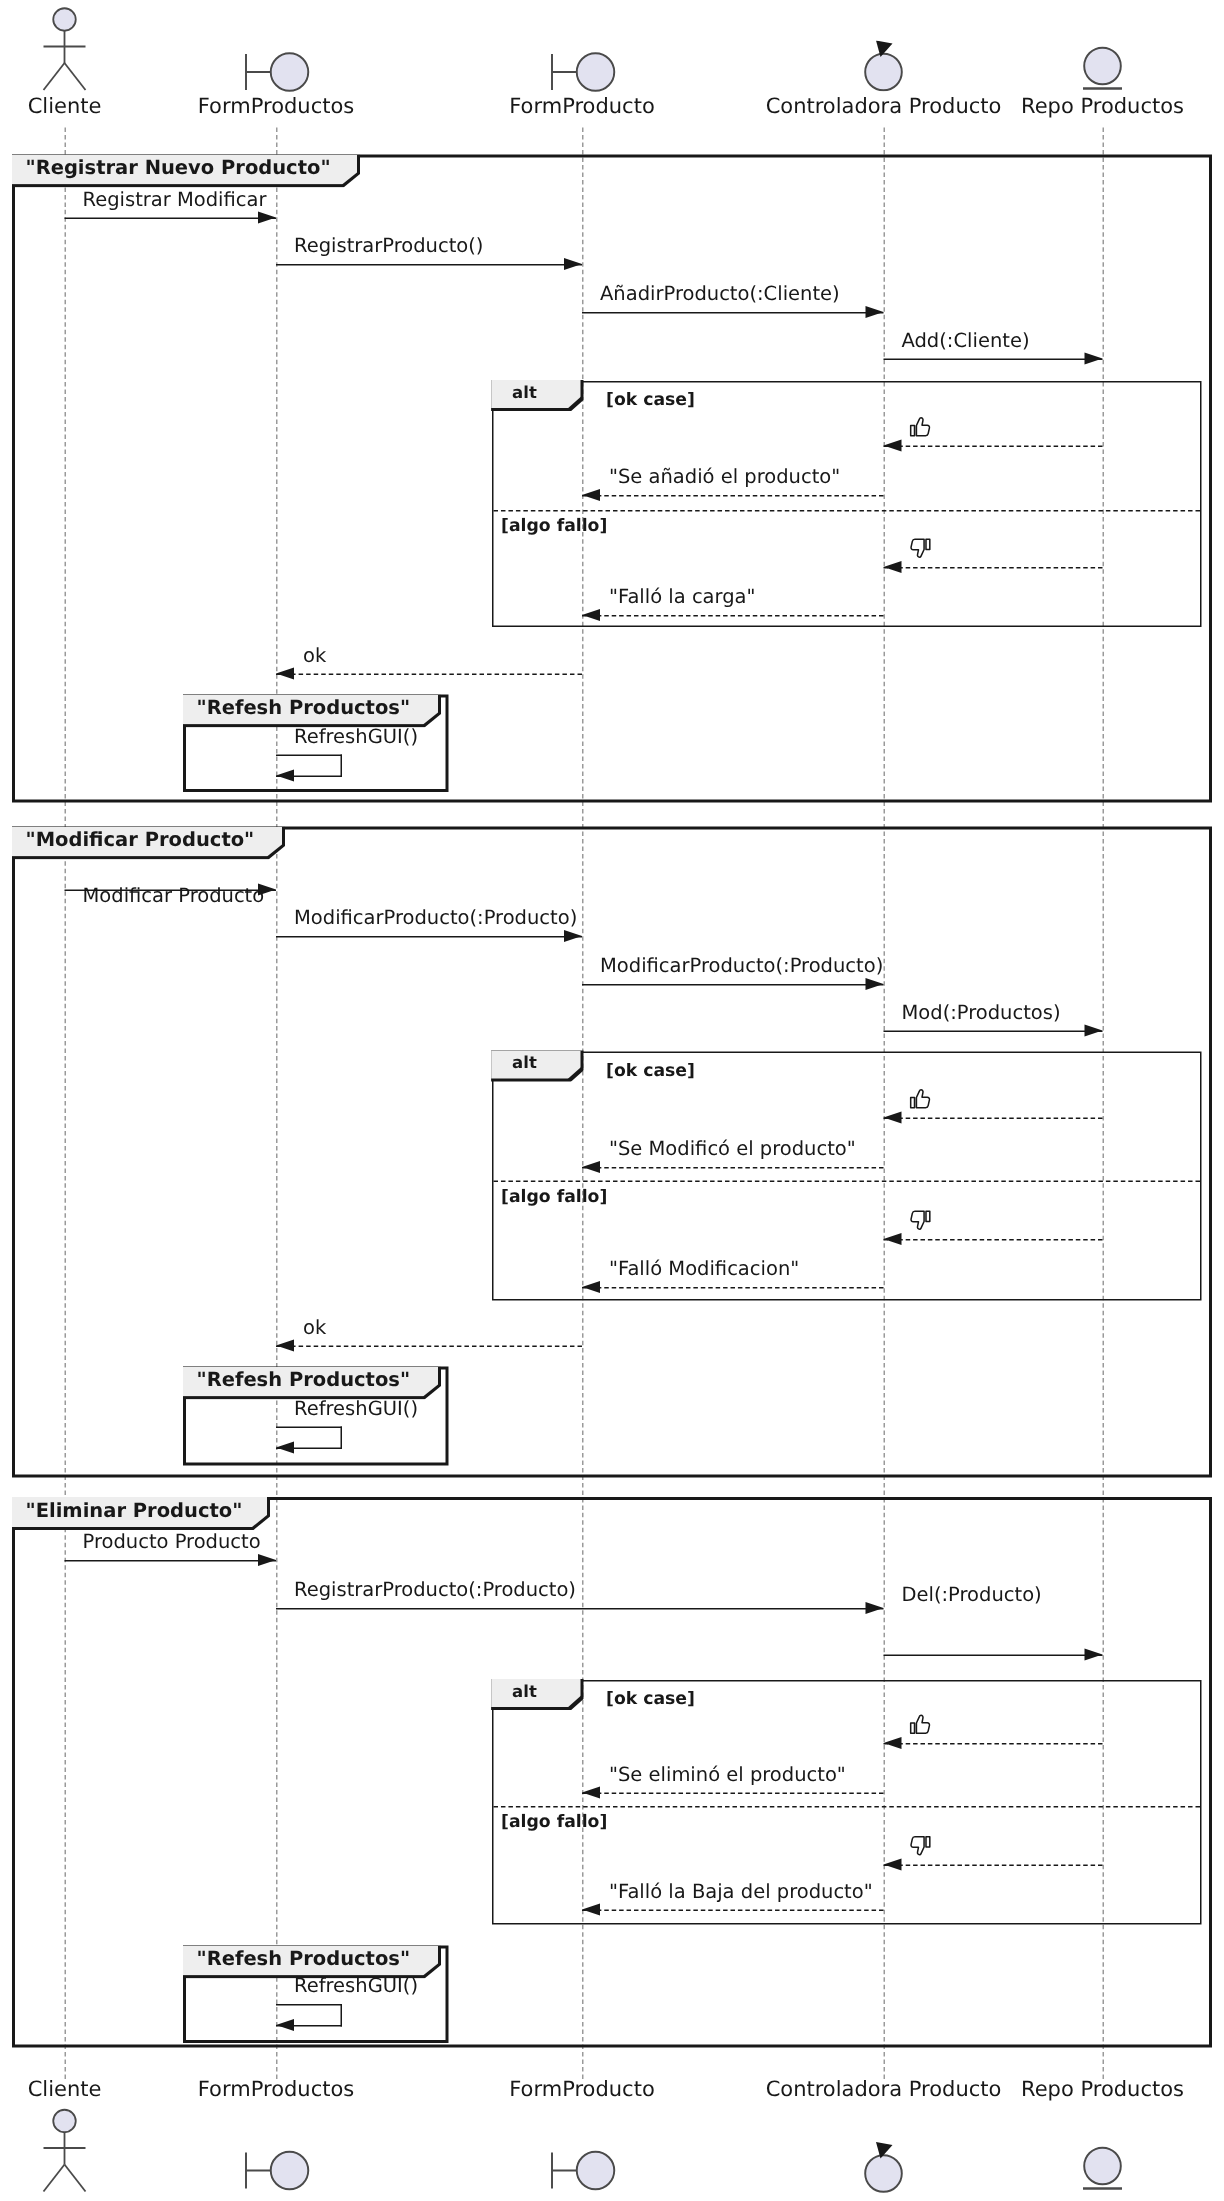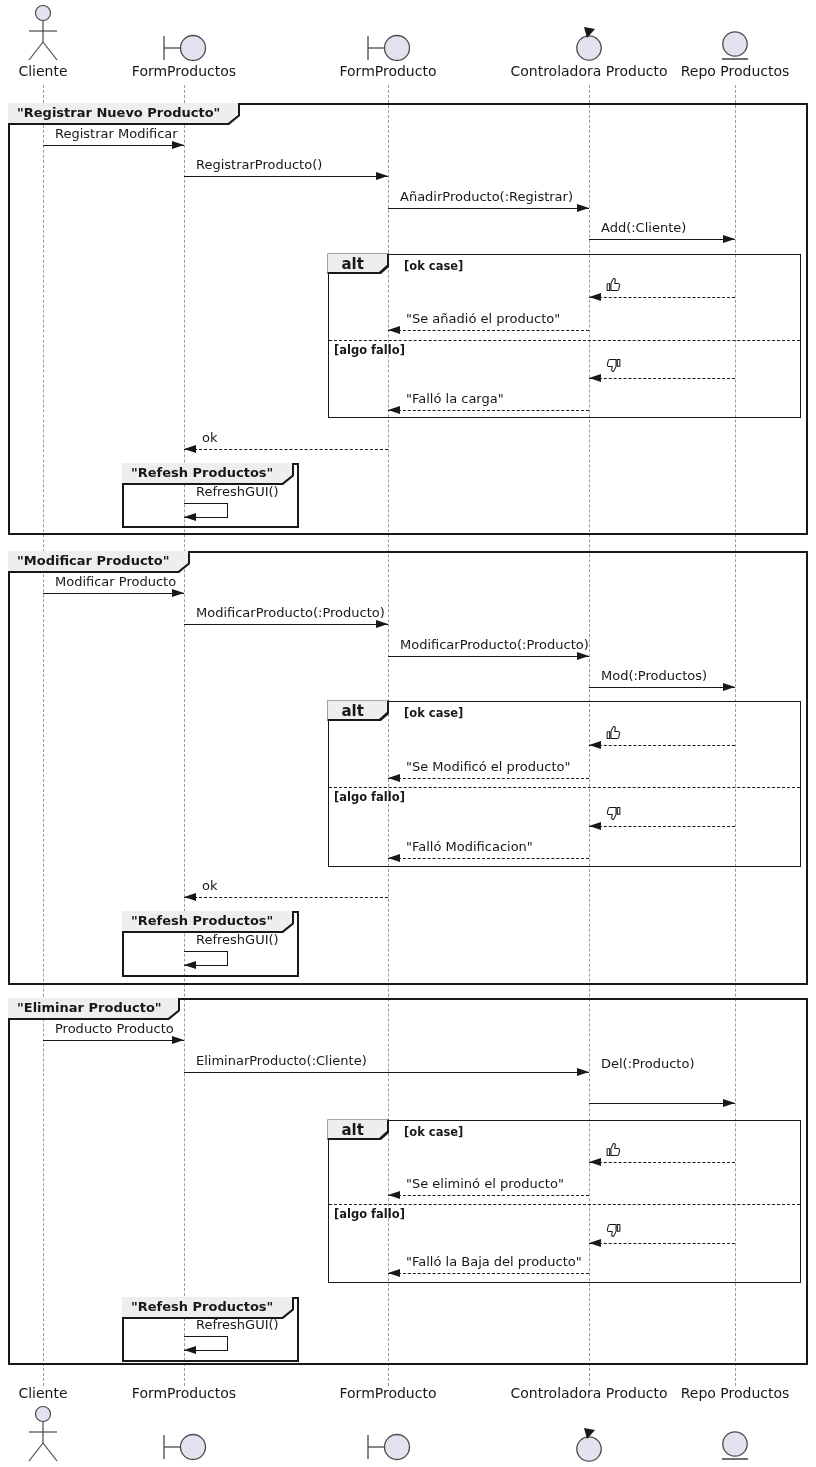--- a/index.html
+++ b/index.html
@@ -12,21 +12,21 @@
   .group-tab{position:absolute;background:#181818;
              clip-path:polygon(0 0,100% 0,100% calc(100% - 9px),calc(100% - 11px) 100%,0 100%);}
   .group-tab-inner{position:absolute;left:0;top:0;right:2px;bottom:2px;background:#eeeeee;
              clip-path:polygon(0 0,100% 0,100% calc(100% - 8px),calc(100% - 10px) 100%,0 100%);}
   .group-title{position:absolute;left:9px;top:2px;font-size:13px;font-weight:bold;white-space:nowrap;}
   .alt-frame{position:absolute;border:1.6px solid #181818;box-sizing:border-box;}
   .alt-tab{position:absolute;left:-1.6px;top:-1.6px;width:62px;height:21px;background:#181818;
              clip-path:polygon(0 0,100% 0,100% calc(100% - 8px),calc(100% - 9px) 100%,0 100%);}
   .alt-tab-inner{position:absolute;left:0;top:0;right:2px;bottom:2px;background:#eeeeee;
              clip-path:polygon(0 0,100% 0,100% calc(100% - 8px),calc(100% - 9px) 100%,0 100%);}
-  .alt-label{position:absolute;left:14px;top:2px;font-size:15px;font-weight:bold;}
+  .alt-label{position:absolute;left:14px;top:2px;font-size:11px;font-weight:bold;}
   .alt-cond{position:absolute;font-size:11.5px;font-weight:bold;white-space:nowrap;}
   .alt-divider{position:absolute;left:0;width:100%;border-top:1.2px dashed #181818;}
   .msg-line-solid{position:absolute;height:0;border-top:1.3px solid #181818;}
   .msg-line-dashed{position:absolute;height:0;border-top:1.1px dashed #181818;}
   .msg-label{position:absolute;font-size:13px;white-space:nowrap;color:#181818;}
   .head-r{position:absolute;width:0;height:0;border-style:solid;
           border-width:4.5px 0 4.5px 12px;border-color:transparent transparent transparent #181818;}
   .head-l{position:absolute;width:0;height:0;border-style:solid;
           border-width:4.5px 12px 4.5px 0;border-color:transparent #181818 transparent transparent;}
   .self-loop{position:absolute;width:44px;height:15px;border:1.3px solid #181818;border-left:none;box-sizing:border-box;}
@@ -168,21 +168,21 @@
         <div class="alt-cond" style="left: 5px; top: 86px;">[algo fallo]</div>
       </div>
       <div class="msg-line-solid" style="left: 43px; top: 145px; width: 141px;"></div>
       <div class="head-r" style="left: 172px; top: 141px;"></div>
       <div class="msg-label" style="left: 55px; top: 126px;">Registrar Modificar</div>
       <div class="msg-line-solid" style="left: 184px; top: 176px; width: 204px;"></div>
       <div class="head-r" style="left: 376px; top: 172px;"></div>
       <div class="msg-label" style="left: 196px; top: 157px;">RegistrarProducto()</div>
       <div class="msg-line-solid" style="left: 388px; top: 208px; width: 201px;"></div>
       <div class="head-r" style="left: 577px; top: 204px;"></div>
-      <div class="msg-label" style="left: 400px; top: 189px;">AñadirProducto(:Registrar)</div>
+      <div class="msg-label" style="left: 400px; top: 189px;">AñadirProducto(:Cliente)</div>
       <div class="msg-line-solid" style="left: 589px; top: 239px; width: 146px;"></div>
       <div class="head-r" style="left: 723px; top: 235px;"></div>
       <div class="msg-label" style="left: 601px; top: 220px;">Add(:Cliente)</div>
       <div class="msg-line-dashed" style="left: 589px; top: 297px; width: 146px;"></div>
       <div class="head-l" style="left: 589px; top: 293px;"></div>
       <div class="icon" style="left: 605px; top: 276px;"><svg width="17" height="17" viewBox="0 0 20 20">
           <path d="M2.5 9h3v8h-3z M7 17h7.2c1 0 1.8-.7 2-1.6l1-4.5c.2-1.1-.6-2.1-1.7-2.1h-4.1l.7-3.6C12.4 4 11.7 3 10.6 3c-.5 0-1 .3-1.2.8L7 9z" fill="#ffffff" stroke="#181818" stroke-width="1.2" stroke-linejoin="round"></path>
         </svg></div>
       <div class="msg-line-dashed" style="left: 388px; top: 330px; width: 201px;"></div>
       <div class="head-l" style="left: 388px; top: 326px;"></div>
@@ -195,21 +195,21 @@
           </g>
         </svg></div>
       <div class="msg-line-dashed" style="left: 388px; top: 410px; width: 201px;"></div>
       <div class="head-l" style="left: 388px; top: 406px;"></div>
       <div class="msg-label" style="left: 406px; top: 391px;">"Falló la carga"</div>
       <div class="msg-line-dashed" style="left: 184px; top: 449px; width: 204px;"></div>
       <div class="head-l" style="left: 184px; top: 445px;"></div>
       <div class="msg-label" style="left: 202px; top: 430px;">ok</div>
       <div class="msg-line-solid" style="left: 43px; top: 593px; width: 141px;"></div>
       <div class="head-r" style="left: 172px; top: 589px;"></div>
-      <div class="msg-label" style="left: 55px; top: 574px;">Modificar Producto</div>
+      <div class="msg-label" style="left: 55px; top: 590px;">Modificar Producto</div>
       <div class="msg-line-solid" style="left: 184px; top: 624px; width: 204px;"></div>
       <div class="head-r" style="left: 376px; top: 620px;"></div>
       <div class="msg-label" style="left: 196px; top: 605px;">ModificarProducto(:Producto)</div>
       <div class="msg-line-solid" style="left: 388px; top: 656px; width: 201px;"></div>
       <div class="head-r" style="left: 577px; top: 652px;"></div>
       <div class="msg-label" style="left: 400px; top: 637px;">ModificarProducto(:Producto)</div>
       <div class="msg-line-solid" style="left: 589px; top: 687px; width: 146px;"></div>
       <div class="head-r" style="left: 723px; top: 683px;"></div>
       <div class="msg-label" style="left: 601px; top: 668px;">Mod(:Productos)</div>
       <div class="msg-line-dashed" style="left: 589px; top: 745px; width: 146px;"></div>
@@ -231,21 +231,21 @@
       <div class="head-l" style="left: 388px; top: 854px;"></div>
       <div class="msg-label" style="left: 406px; top: 839px;">"Falló Modificacion"</div>
       <div class="msg-line-dashed" style="left: 184px; top: 897px; width: 204px;"></div>
       <div class="head-l" style="left: 184px; top: 893px;"></div>
       <div class="msg-label" style="left: 202px; top: 878px;">ok</div>
       <div class="msg-line-solid" style="left: 43px; top: 1040px; width: 141px;"></div>
       <div class="head-r" style="left: 172px; top: 1036px;"></div>
       <div class="msg-label" style="left: 55px; top: 1021px;">Producto Producto</div>
       <div class="msg-line-solid" style="left: 184px; top: 1072px; width: 405px;"></div>
       <div class="head-r" style="left: 577px; top: 1068px;"></div>
-      <div class="msg-label" style="left: 196px; top: 1053px;">EliminarProducto(:Cliente)</div>
+      <div class="msg-label" style="left: 196px; top: 1053px;">RegistrarProducto(:Producto)</div>
       <div class="msg-line-solid" style="left: 589px; top: 1103px; width: 146px;"></div>
       <div class="head-r" style="left: 723px; top: 1099px;"></div>
       <div class="msg-label" style="left: 601px; top: 1056px;">Del(:Producto)</div>
       <div class="msg-line-dashed" style="left: 589px; top: 1162px; width: 146px;"></div>
       <div class="head-l" style="left: 589px; top: 1158px;"></div>
       <div class="icon" style="left: 605px; top: 1141px;"><svg width="17" height="17" viewBox="0 0 20 20">
           <path d="M2.5 9h3v8h-3z M7 17h7.2c1 0 1.8-.7 2-1.6l1-4.5c.2-1.1-.6-2.1-1.7-2.1h-4.1l.7-3.6C12.4 4 11.7 3 10.6 3c-.5 0-1 .3-1.2.8L7 9z" fill="#ffffff" stroke="#181818" stroke-width="1.2" stroke-linejoin="round"></path>
         </svg></div>
       <div class="msg-line-dashed" style="left: 388px; top: 1195px; width: 201px;"></div>
       <div class="head-l" style="left: 388px; top: 1191px;"></div>

